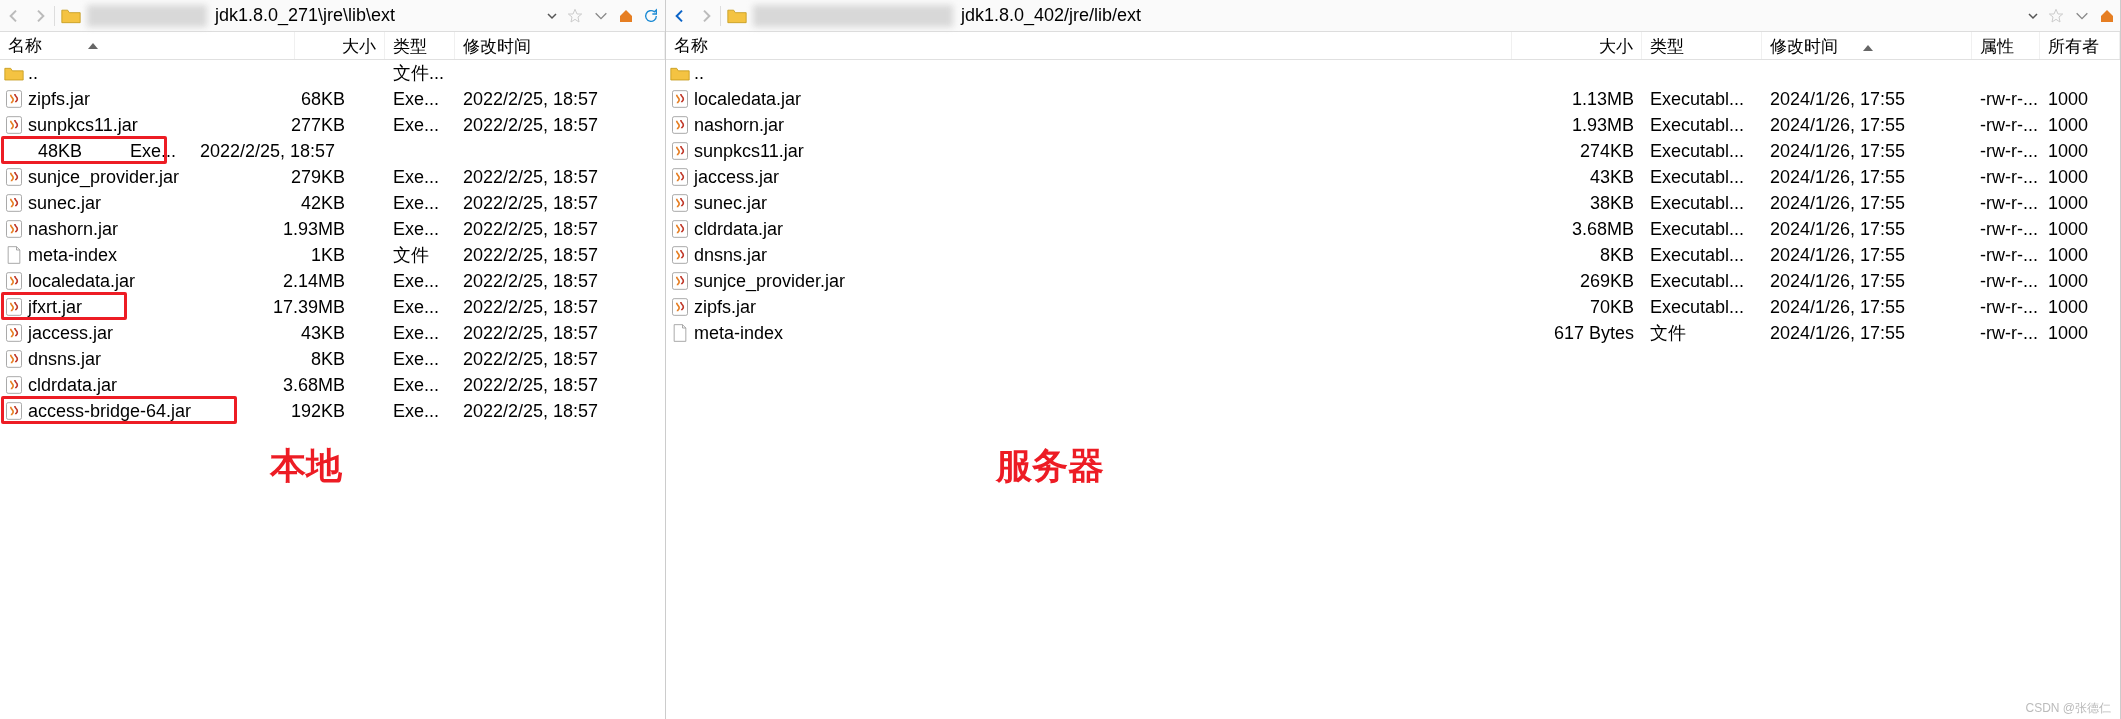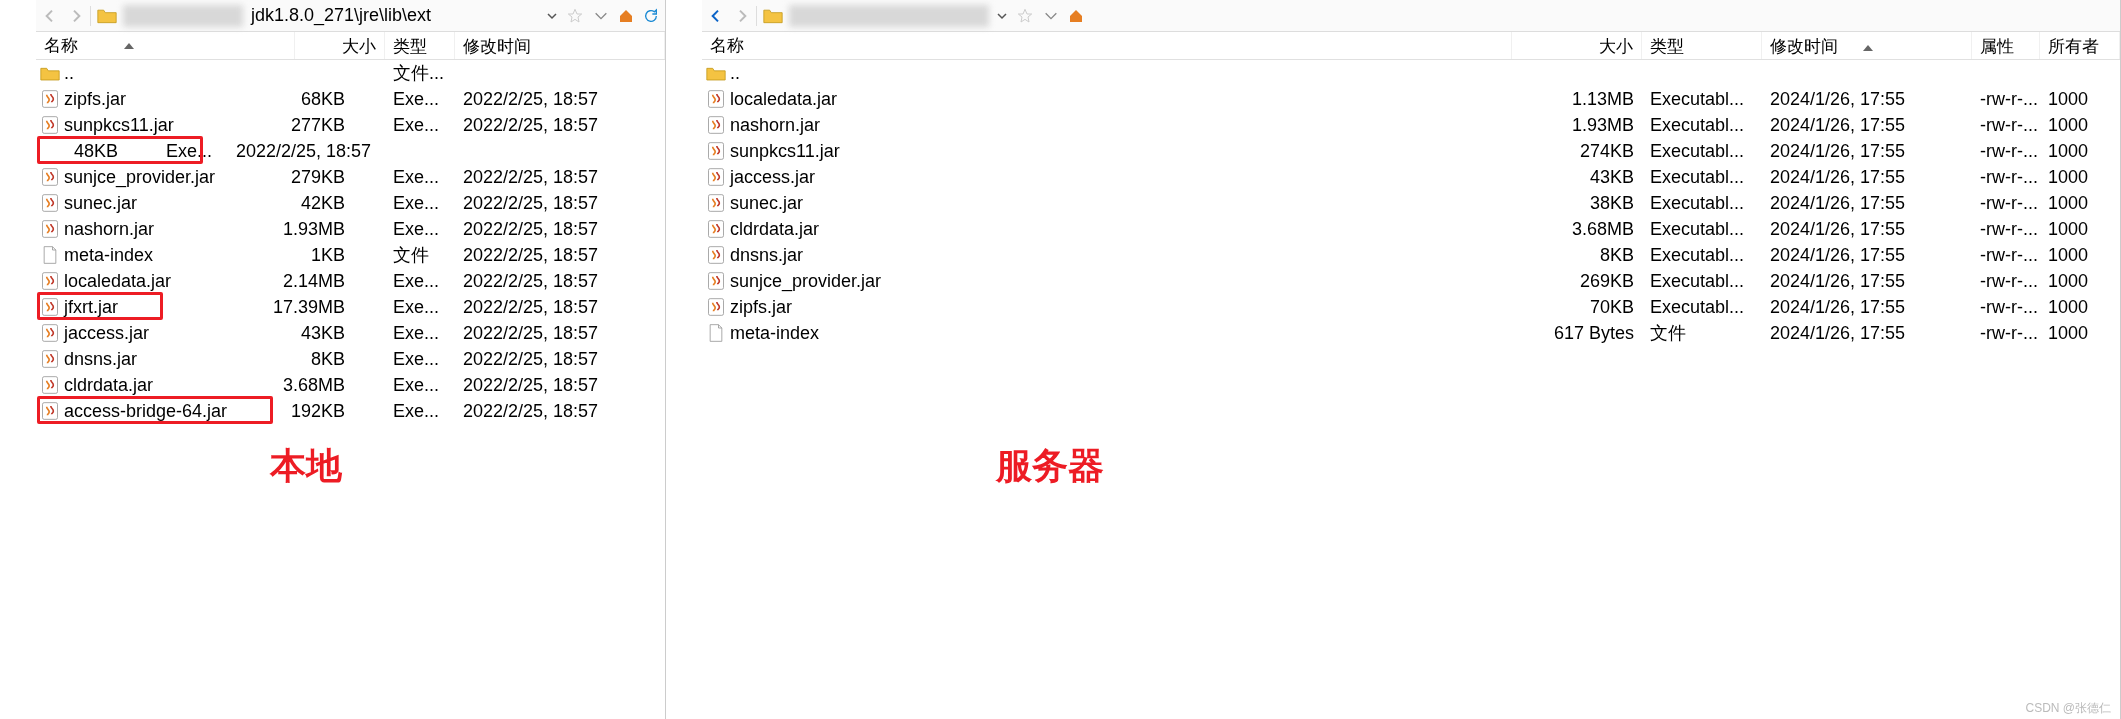--- a/index.html
+++ b/index.html
@@ -11,21 +11,20 @@
       width: 2121px;
       height: 719px;
       overflow: hidden;
     }
     .pane {
       display: flex;
       flex-direction: column;
       border-right: 1px solid #ccc;
       background: #fff;
       position: relative;
-      padding-left: 36px;
     }
     .pane-left { width: 666px; }
     .pane-right { flex: 1; }
     
     .addressbar {
       display: flex;
       align-items: center;
       height: 32px;
       border-bottom: 1px solid #ddd;
       background: #fafafa;
@@ -427,20 +426,21 @@
     <div class="nav-btn disabled">
         <svg viewBox="0 0 24 24">
           <path d="M9 4l8 8-8 8" stroke="currentColor" stroke-width="3" fill="none"></path>
         </svg>
       </div>
     <div class="addr-sep"></div>
     <span class="folder-mini"><svg viewBox="0 0 24 20">
           <path d="M1 3h7l2 3h13v12H1z" fill="#f4c342" stroke="#c49a1c"></path>
         </svg></span>
     <div class="path-blur wide"></div>
+    <div class="path-text">jdk1.8.0_402/jre/lib/ext</div>
     <div class="addr-drop">
         <svg width="12" height="12" viewBox="0 0 12 12">
           <path d="M2 4l4 4 4-4" stroke="#555" stroke-width="1.5" fill="none"></path>
         </svg>
       </div>
     <div class="nav-btn">
         <svg viewBox="0 0 24 24">
           <path d="M12 2l3 7h7l-5.5 4.5L18 21l-6-4-6 4 1.5-7.5L2 9h7z" fill="none" stroke="#ccc" stroke-width="1.5"></path>
         </svg>
       </div>

